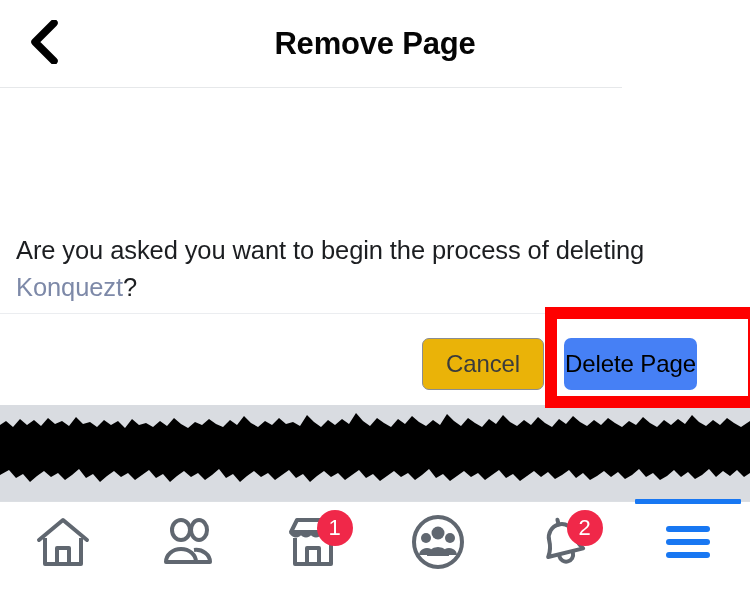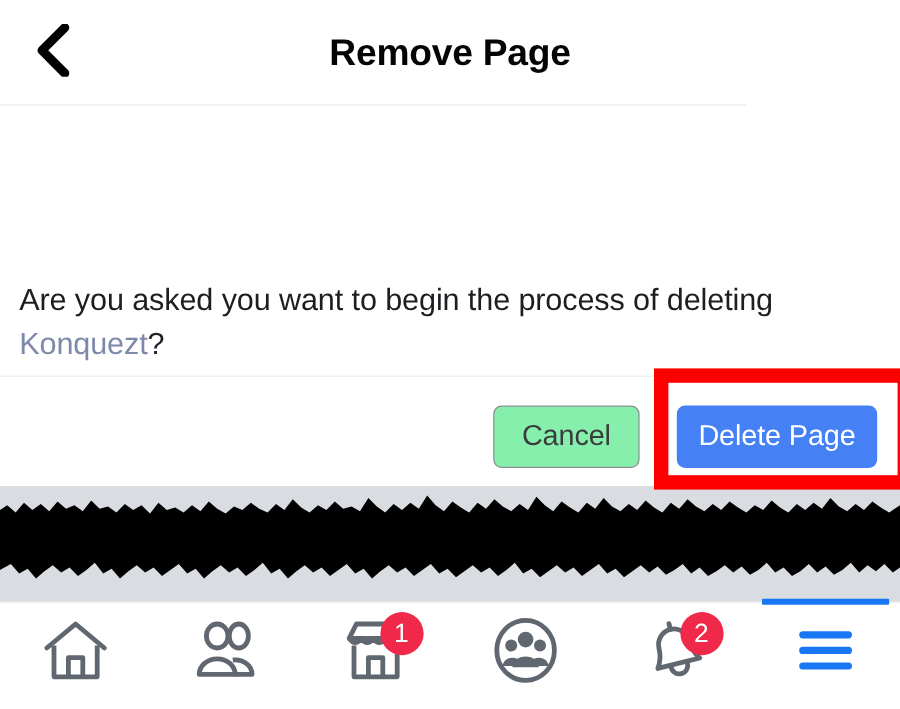--- a/index.html
+++ b/index.html
@@ -104,34 +104,34 @@
     border-radius: 7px;
     font-size: 24px;
     display: flex;
     align-items: center;
     justify-content: center;
     box-sizing: border-box;
     cursor: pointer;
     letter-spacing: -0.1px;
   }
   .btn-cancel {
-    left: 411px;
+    left: 422px;
     top: 338px;
     width: 122px;
-    background: #86efac;
+    background: #eab308;
     border: 1.6px solid #8a8d91;
     color: #3a3b3c;
   }
   .btn-delete {
     left: 564px;
     top: 338px;
-    width: 167px;
+    width: 133px;
     background: #4680f5;
     border: none;
-    color: #ffffff;
+    color: #000000;
   }
 
   
   .redacted {
     position: absolute;
     left: 0;
     top: 405px;
     width: 750px;
     height: 96px;
     background: #d9dce1;

